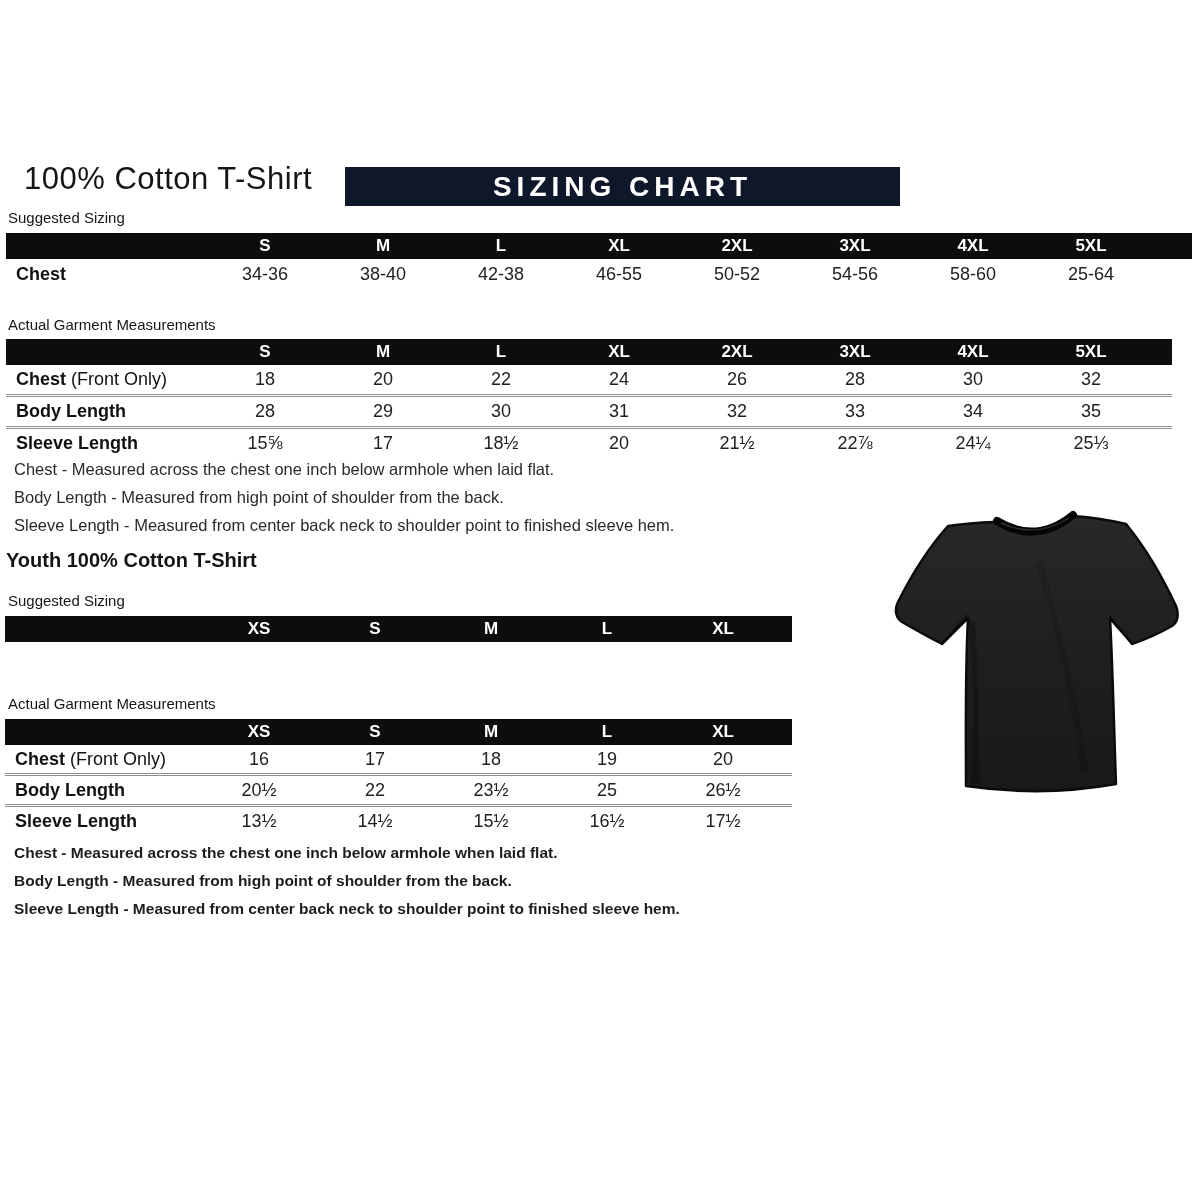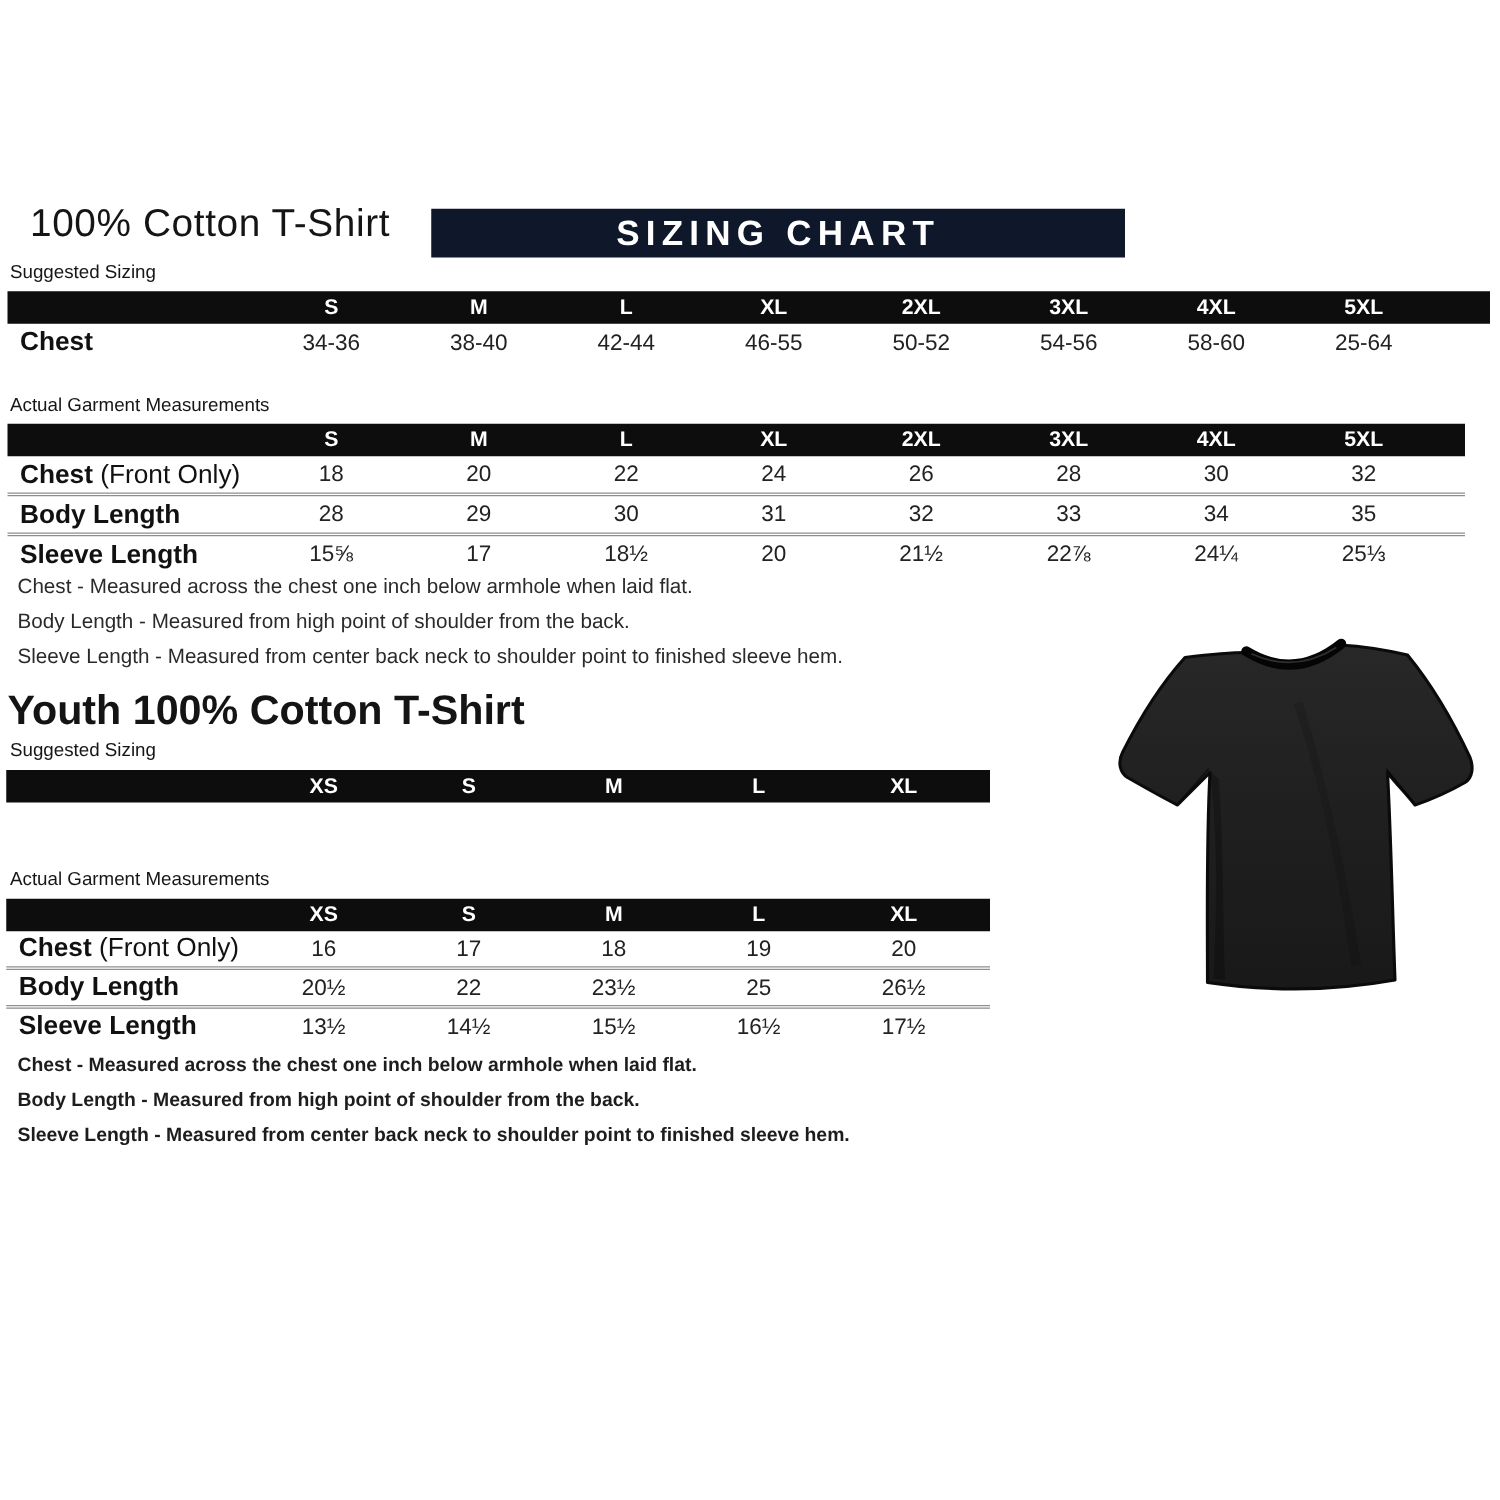--- a/index.html
+++ b/index.html
@@ -4,29 +4,29 @@
 <style>
   html,body{margin:0;padding:0;background:#ffffff;}
   body{font-family:"Liberation Sans","DejaVu Sans",sans-serif;color:#1b1b1b;}
   .sheet{position:relative;width:1200px;height:1200px;background:#ffffff;overflow:hidden;}
   .abs{position:absolute;}
 
   .main-title{left:12px;top:161px;font-size:31px;font-weight:400;color:#151515;letter-spacing:0.5px;margin-left:12px;}
   .banner{left:345px;top:167px;width:555px;height:39px;background:#0f172a;color:#ffffff;
           font-size:28px;font-weight:bold;letter-spacing:5px;text-align:center;line-height:40px;}
   .section-label{font-size:15px;color:#161616;}
-  .youth-title{left:6px;top:549px;font-size:33px;font-weight:bold;color:#141414;}
+  .youth-title{left:6px;top:549px;font-size:20px;font-weight:bold;color:#141414;}
 
   .bar{display:grid;background:#0d0d0d;color:#ffffff;align-items:center;height:26px;}
   .bar .hcell{text-align:center;font-size:17px;font-weight:bold;}
   .cols8{grid-template-columns:200px repeat(8,118px);}
   .cols5{grid-template-columns:196px repeat(5,116px);}
   .vrow{display:grid;align-items:center;font-size:18px;color:#222222;}
   .vrow .cell{text-align:center;}
-  .vrow .lbl{text-align:left;padding-left:10px;font-weight:bold;font-size:21px;color:#111;}
+  .vrow .lbl{text-align:left;padding-left:10px;font-weight:bold;font-size:18px;color:#111;}
   .vrow .lbl .sfx{font-weight:normal;}
   .h30{height:30px;} .h29{height:29px;} .h28{height:28px;}
   .sep{border-top:3px double #8f8f8f;}
 
   .notes .note-line{font-size:16.5px;color:#2a2a2a;height:22px;margin-bottom:6px;white-space:nowrap;}
   .notes-bold .note-line{font-size:15.5px;font-weight:bold;color:#1d1d1d;height:22px;margin-bottom:6px;white-space:nowrap;}
 
   .tshirt-wrap{left:885px;top:483px;width:305px;height:322px;}
 </style>
 </head>
@@ -48,21 +48,21 @@
       <div class="hcell">XL</div>
       <div class="hcell">2XL</div>
       <div class="hcell">3XL</div>
       <div class="hcell">4XL</div>
       <div class="hcell">5XL</div>
     </div>
     <div class="vrow cols8 h30">
       <div class="lbl"><span>Chest</span><span class="sfx"></span></div>
       <div class="cell">34-36</div>
       <div class="cell">38-40</div>
-      <div class="cell">42-44</div>
+      <div class="cell">42-38</div>
       <div class="cell">46-55</div>
       <div class="cell">50-52</div>
       <div class="cell">54-56</div>
       <div class="cell">58-60</div>
       <div class="cell">25-64</div>
     </div>
   </div>
 
   <div class="abs section-label" style="left:8px;top:316px;">Actual Garment Measurements</div>
 

